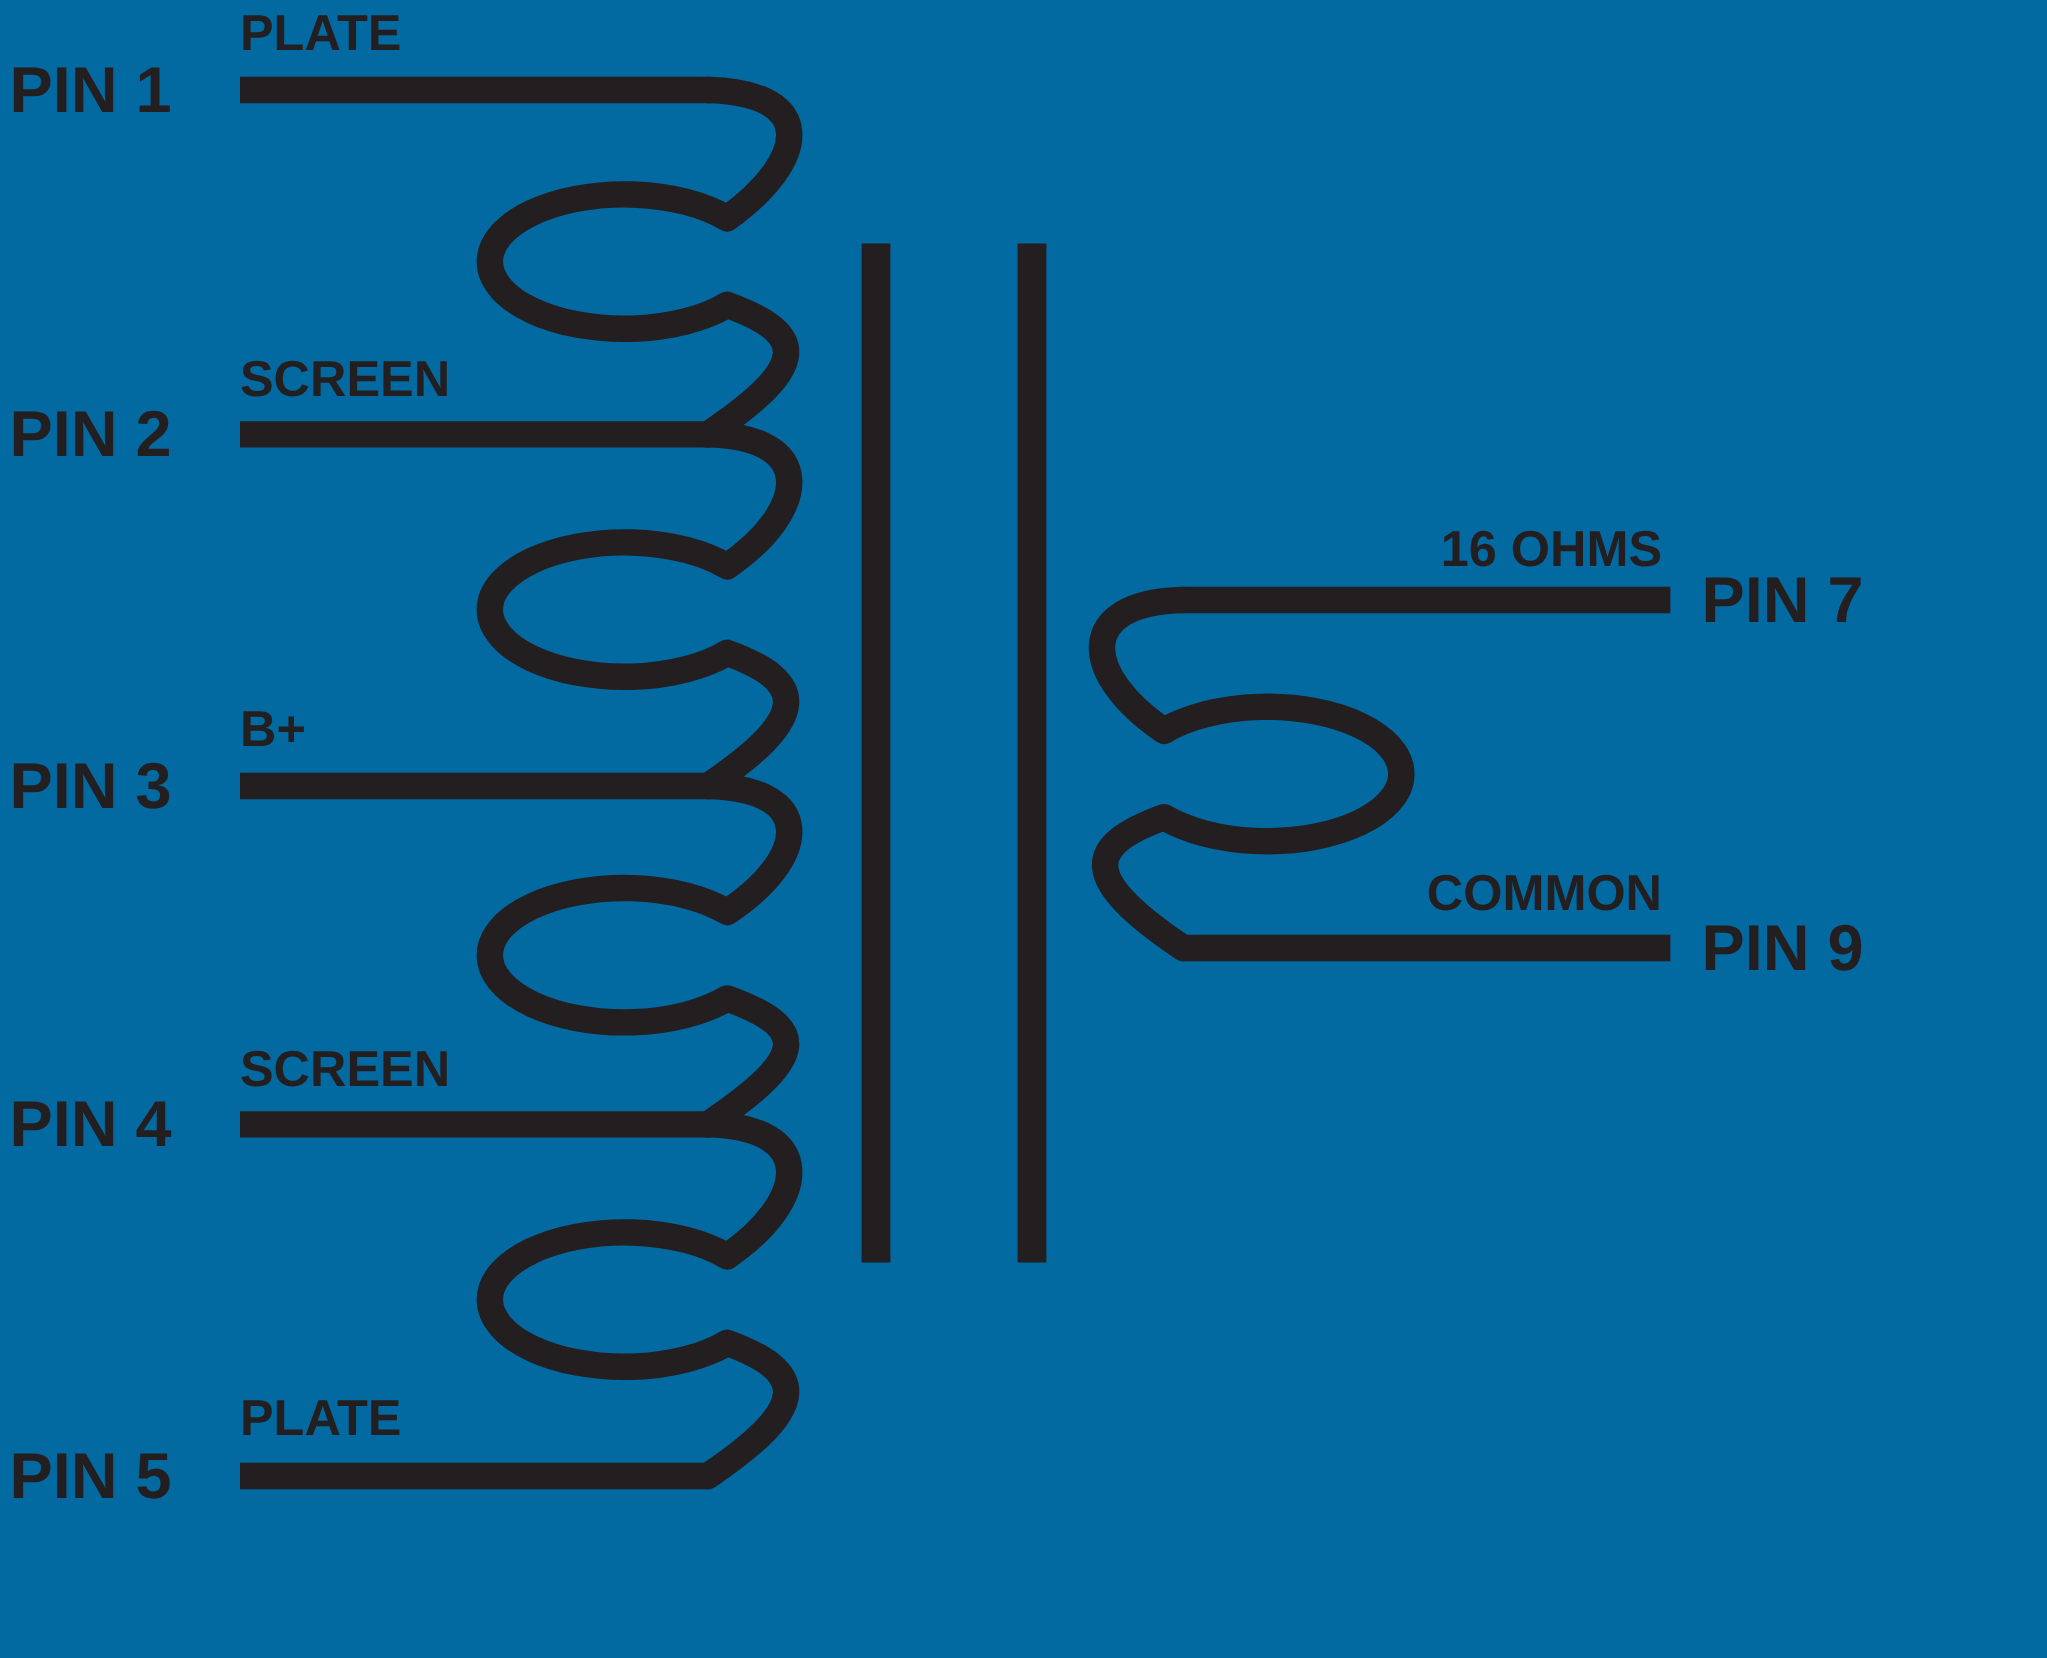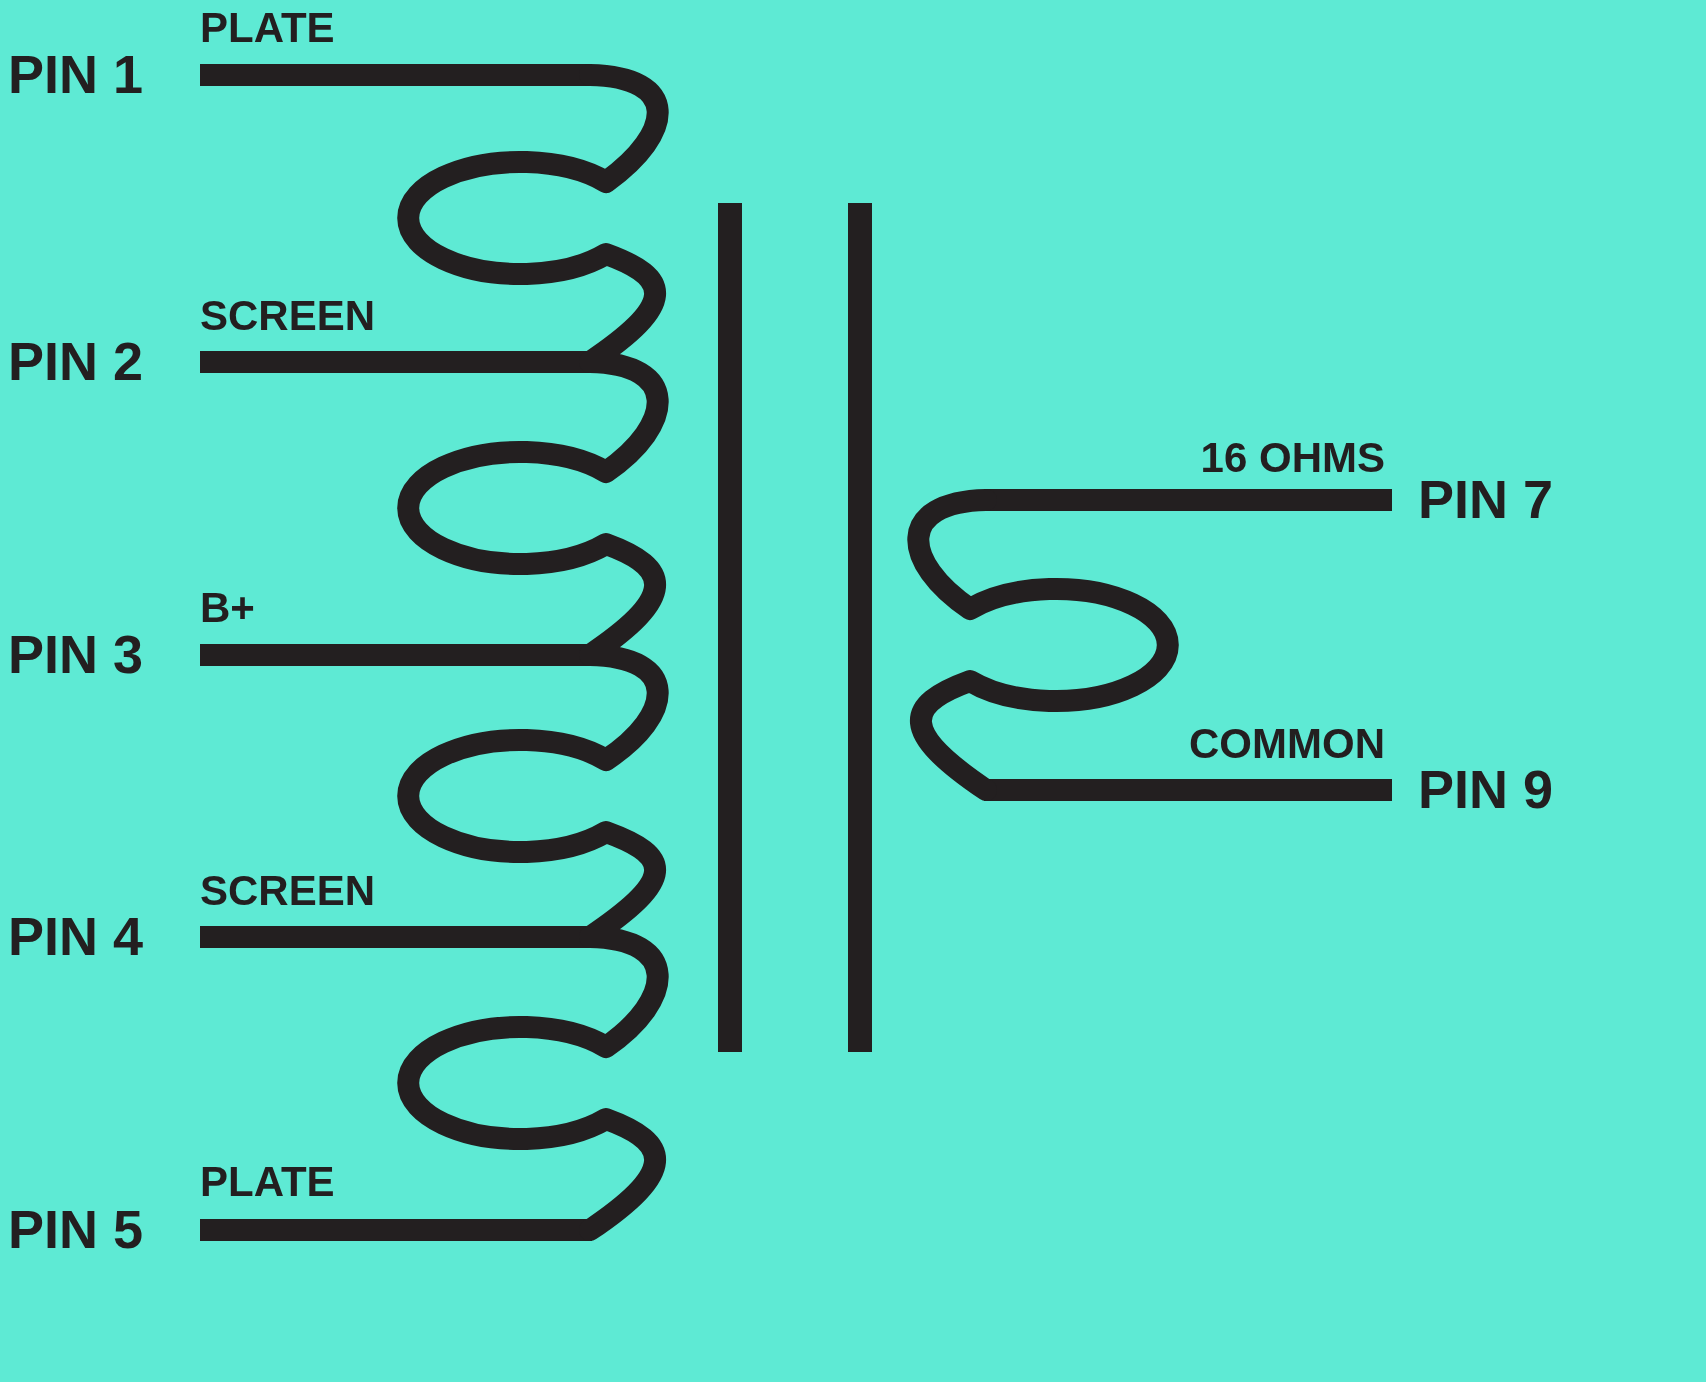--- a/index.html
+++ b/index.html
@@ -4,21 +4,21 @@
 <style>
   html, body {
     margin: 0;
     padding: 0;
     background: #ffffff;
   }
   .stage {
     position: relative;
     width: 1706px;
     height: 1382px;
-    background: #5eead4;
+    background: #0369a1;
     font-family: "Liberation Sans", sans-serif;
   }
   svg text {
     font-family: "Liberation Sans", sans-serif;
     font-weight: bold;
   }
   .pin-label   { font-size: 54px; }
   .wind-label  { font-size: 42px; }
 </style>
 </head>

